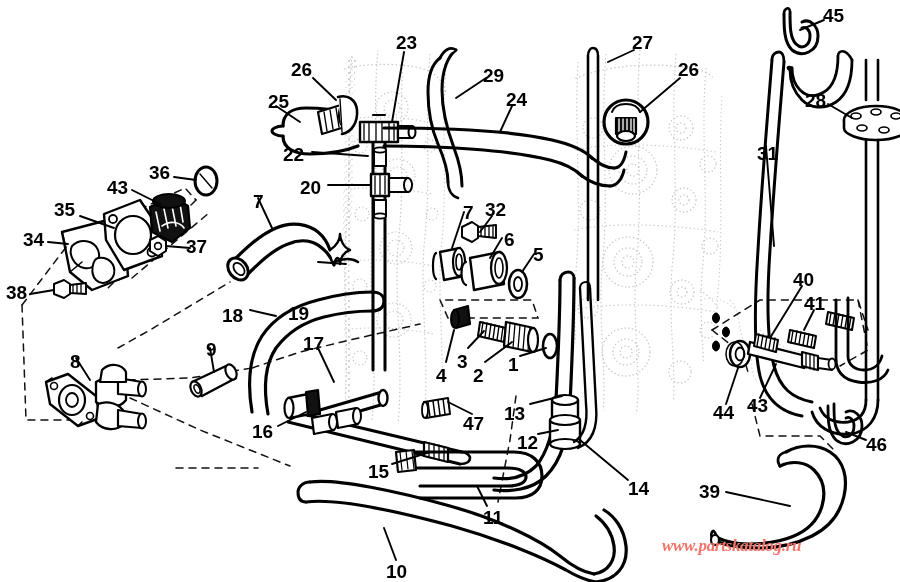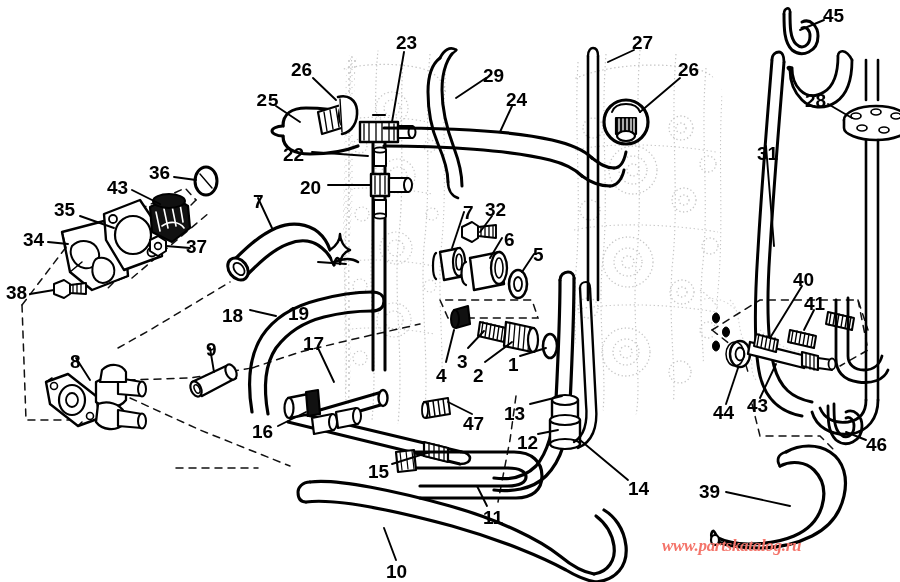--- a/index.html
+++ b/index.html
@@ -555,21 +555,21 @@
   <div class="callout" style="left:368px;top:462px;">15</div>
   <div class="callout" style="left:252px;top:422px;">16</div>
   <div class="callout" style="left:303px;top:334px;">17</div>
   <div class="callout" style="left:222px;top:306px;">18</div>
   <div class="callout" style="left:288px;top:256px;margin-top:48px;">19</div>
   <div class="callout" style="left:300px;top:178px;">20</div>
   <div class="callout" style="left:483px;top:66px;">29</div>
   <div class="callout" style="left:283px;top:145px;">22</div>
   <div class="callout" style="left:396px;top:33px;">23</div>
   <div class="callout" style="left:506px;top:90px;">24</div>
-  <div class="callout" style="left:256px;top:92px;font-family:Liberation Mono, monospace;">25</div>
+  <div class="callout" style="left:268px;top:92px;">25</div>
   <div class="callout" style="left:291px;top:60px;">26</div>
   <div class="callout" style="left:678px;top:60px;">26</div>
   <div class="callout" style="left:632px;top:33px;">27</div>
   <div class="callout" style="left:805px;top:91px;">28</div>
   <div class="callout" style="left:757px;top:144px;">31</div>
   <div class="callout" style="left:485px;top:200px;">32</div>
   <div class="callout" style="left:107px;top:178px;">43</div>
   <div class="callout" style="left:23px;top:230px;">34</div>
   <div class="callout" style="left:54px;top:200px;">35</div>
   <div class="callout" style="left:149px;top:163px;">36</div>

